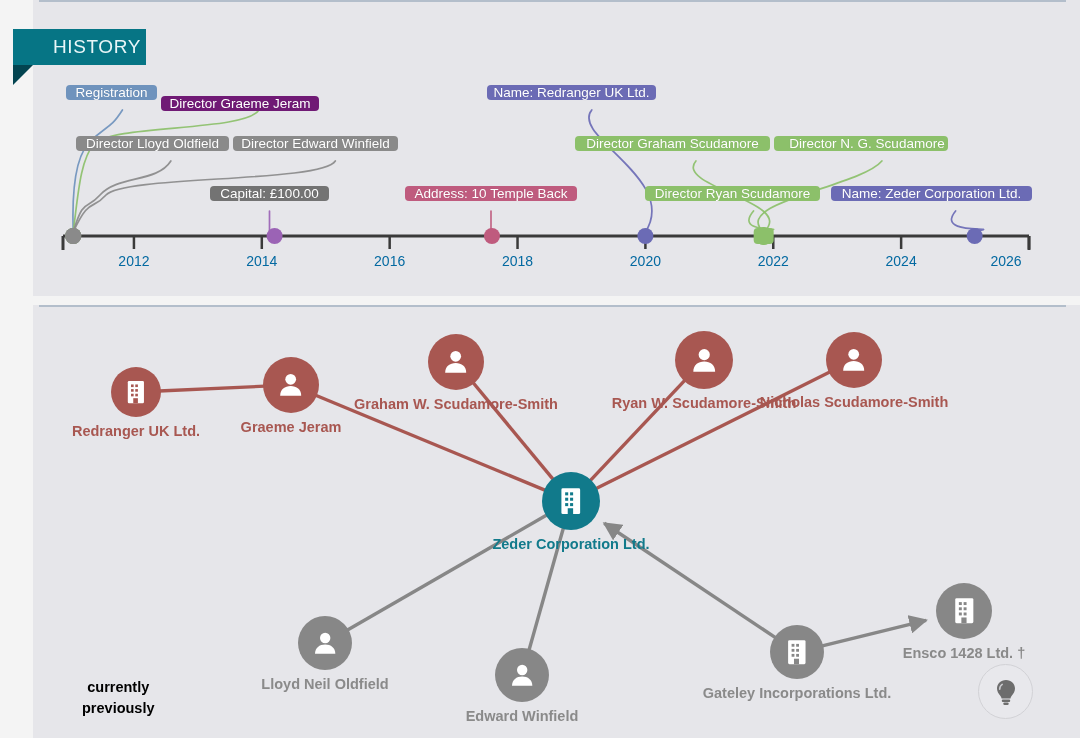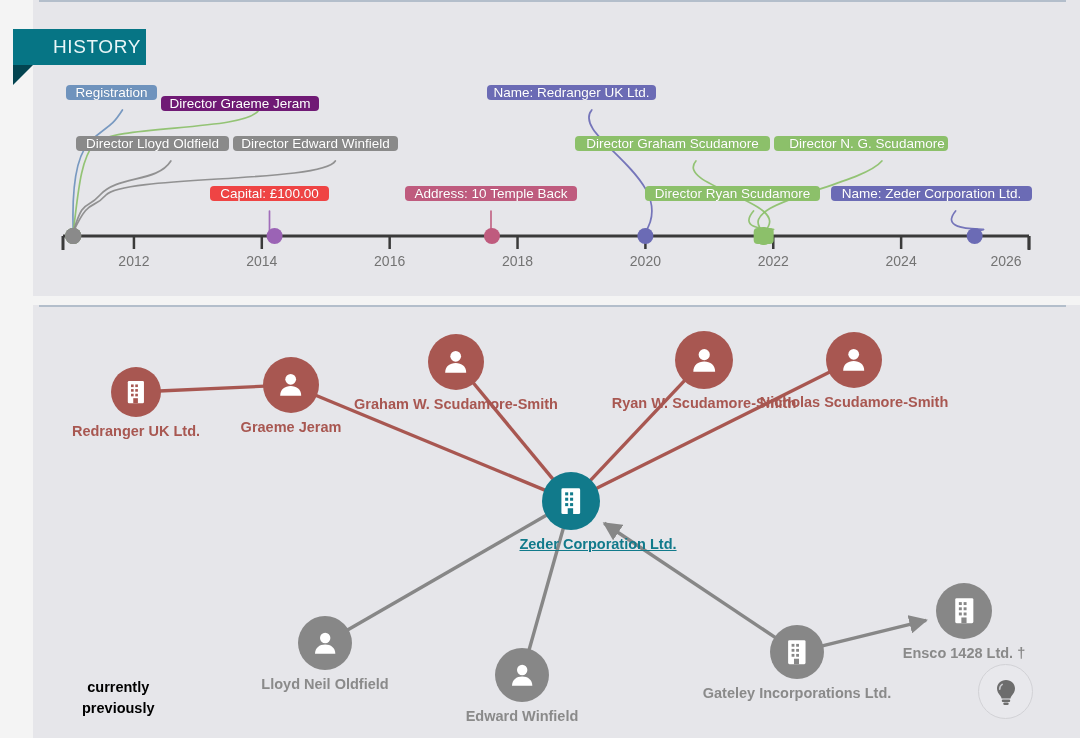--- a/index.html
+++ b/index.html
@@ -66,21 +66,21 @@
     align-items: center;
     justify-content: center;
     padding: 0 8px;
     white-space: nowrap;
     z-index: 4;
     text-shadow: 0 0 1px rgba(0,0,0,.15);
   }
   .tick-label {
     position: absolute;
     font-size: 14px;
-    color: #737373;
+    color: #0369a1;
     transform: translateX(-50%);
     white-space: nowrap;
   }
 
   
   #network-svg { position: absolute; left: 0; top: 0; }
   .node {
     position: absolute;
     border-radius: 50%;
     display: flex;
@@ -192,21 +192,21 @@
       <div class="tick-label" style="left: 389.667px; top: 253px;">2016</div>
       <div class="tick-label" style="left: 517.533px; top: 253px;">2018</div>
       <div class="tick-label" style="left: 645.4px; top: 253px;">2020</div>
       <div class="tick-label" style="left: 773.267px; top: 253px;">2022</div>
       <div class="tick-label" style="left: 901.133px; top: 253px;">2024</div>
       <div class="tick-label" style="left: 1006px; top: 253px;">2026</div>
       <div class="tl-box" style="left: 66px; top: 85px; width: 91px; background: rgb(111, 147, 189);">Registration</div>
       <div class="tl-box" style="left: 161px; top: 85px; width: 158px; background: #701a75; margin-top: 11px;">Director Graeme Jeram</div>
       <div class="tl-box" style="left: 76px; top: 136px; width: 153px; background: rgb(138, 138, 138);">Director Lloyd Oldfield</div>
       <div class="tl-box" style="left: 233px; top: 136px; width: 165px; background: rgb(138, 138, 138);">Director Edward Winfield</div>
-      <div class="tl-box" style="left: 210px; top: 186px; width: 119px; background: #ef4444;">Capital: £100.00</div>
+      <div class="tl-box" style="left: 210px; top: 186px; width: 119px; background: #737373;">Capital: £100.00</div>
       <div class="tl-box" style="left: 405px; top: 186px; width: 172px; background: rgb(191, 91, 126);">Address: 10 Temple Back</div>
       <div class="tl-box" style="left: 487px; top: 85px; width: 169px; background: rgb(107, 107, 181);">Name: Redranger UK Ltd.</div>
       <div class="tl-box" style="left: 575px; top: 136px; width: 195px; background: rgb(140, 192, 106);">Director Graham Scudamore</div>
       <div class="tl-box" style="left: 774px; top: 136px; width: 174px; background: rgb(140, 192, 106); padding-left: 20px;">Director N. G. Scudamore</div>
       <div class="tl-box" style="left: 645px; top: 186px; width: 175px; background: rgb(140, 192, 106);">Director Ryan Scudamore</div>
       <div class="tl-box" style="left: 831px; top: 186px; width: 201px; background: rgb(107, 107, 181);">Name: Zeder Corporation Ltd.</div>
     </div>
 
   <section class="panel" id="network-panel">
     <div class="panel-topline"></div>
@@ -280,21 +280,21 @@
       <rect x="6.2" y="5.4" width="2.6" height="2.6" fill="#117a8b"></rect>
       <rect x="10.4" y="5.4" width="2.6" height="2.6" fill="#117a8b"></rect>
       <rect x="14.6" y="5.4" width="2.0" height="2.6" fill="#117a8b" opacity=".0"></rect>
       <rect x="6.2" y="10.0" width="2.6" height="2.6" fill="#117a8b"></rect>
       <rect x="10.4" y="10.0" width="2.6" height="2.6" fill="#117a8b"></rect>
       <rect x="6.2" y="14.6" width="2.6" height="2.6" fill="#117a8b"></rect>
       <rect x="10.4" y="14.6" width="2.6" height="2.6" fill="#117a8b"></rect>
       <rect x="8.4" y="19.0" width="4.6" height="5.0" fill="#117a8b"></rect>
     </svg>
       </div>
-      <div class="node-label focus" style="left: 598px; top: 536px; text-decoration: underline;">Zeder Corporation Ltd.</div>
+      <div class="node-label focus" style="left: 571px; top: 536px;">Zeder Corporation Ltd.</div>
       <div class="node previous" style="left: 298px; top: 616px; width: 54px; height: 54px;">
     <svg width="28.35" height="28.35" viewBox="0 0 24 24">
       <circle cx="12" cy="7.6" r="4.4" fill="#fff"></circle>
       <path d="M3.4 21 C3.4 15.9 7.2 13.1 12 13.1 C16.8 13.1 20.6 15.9 20.6 21 Z" fill="#fff"></path>
     </svg>
       </div>
       <div class="node-label previous" style="left: 325px; top: 676px;">Lloyd Neil Oldfield</div>
       <div class="node previous" style="left: 495px; top: 648px; width: 54px; height: 54px;">
     <svg width="28.35" height="28.35" viewBox="0 0 24 24">
       <circle cx="12" cy="7.6" r="4.4" fill="#fff"></circle>

